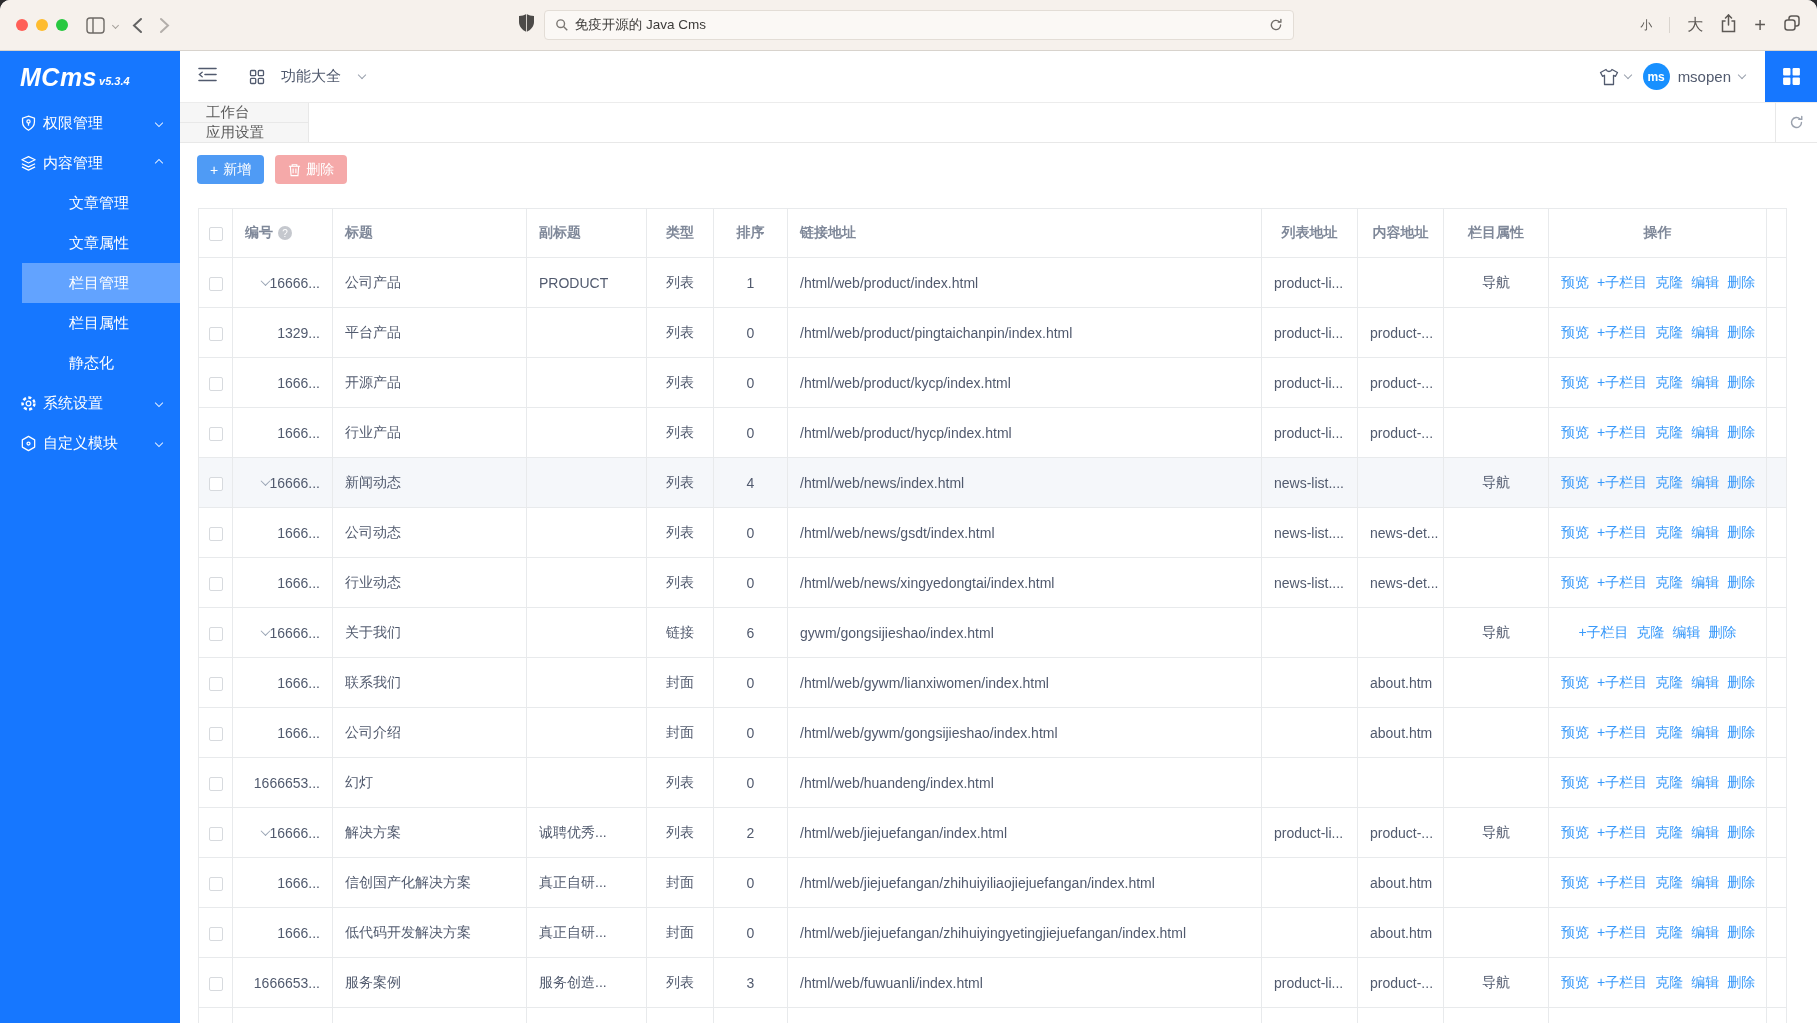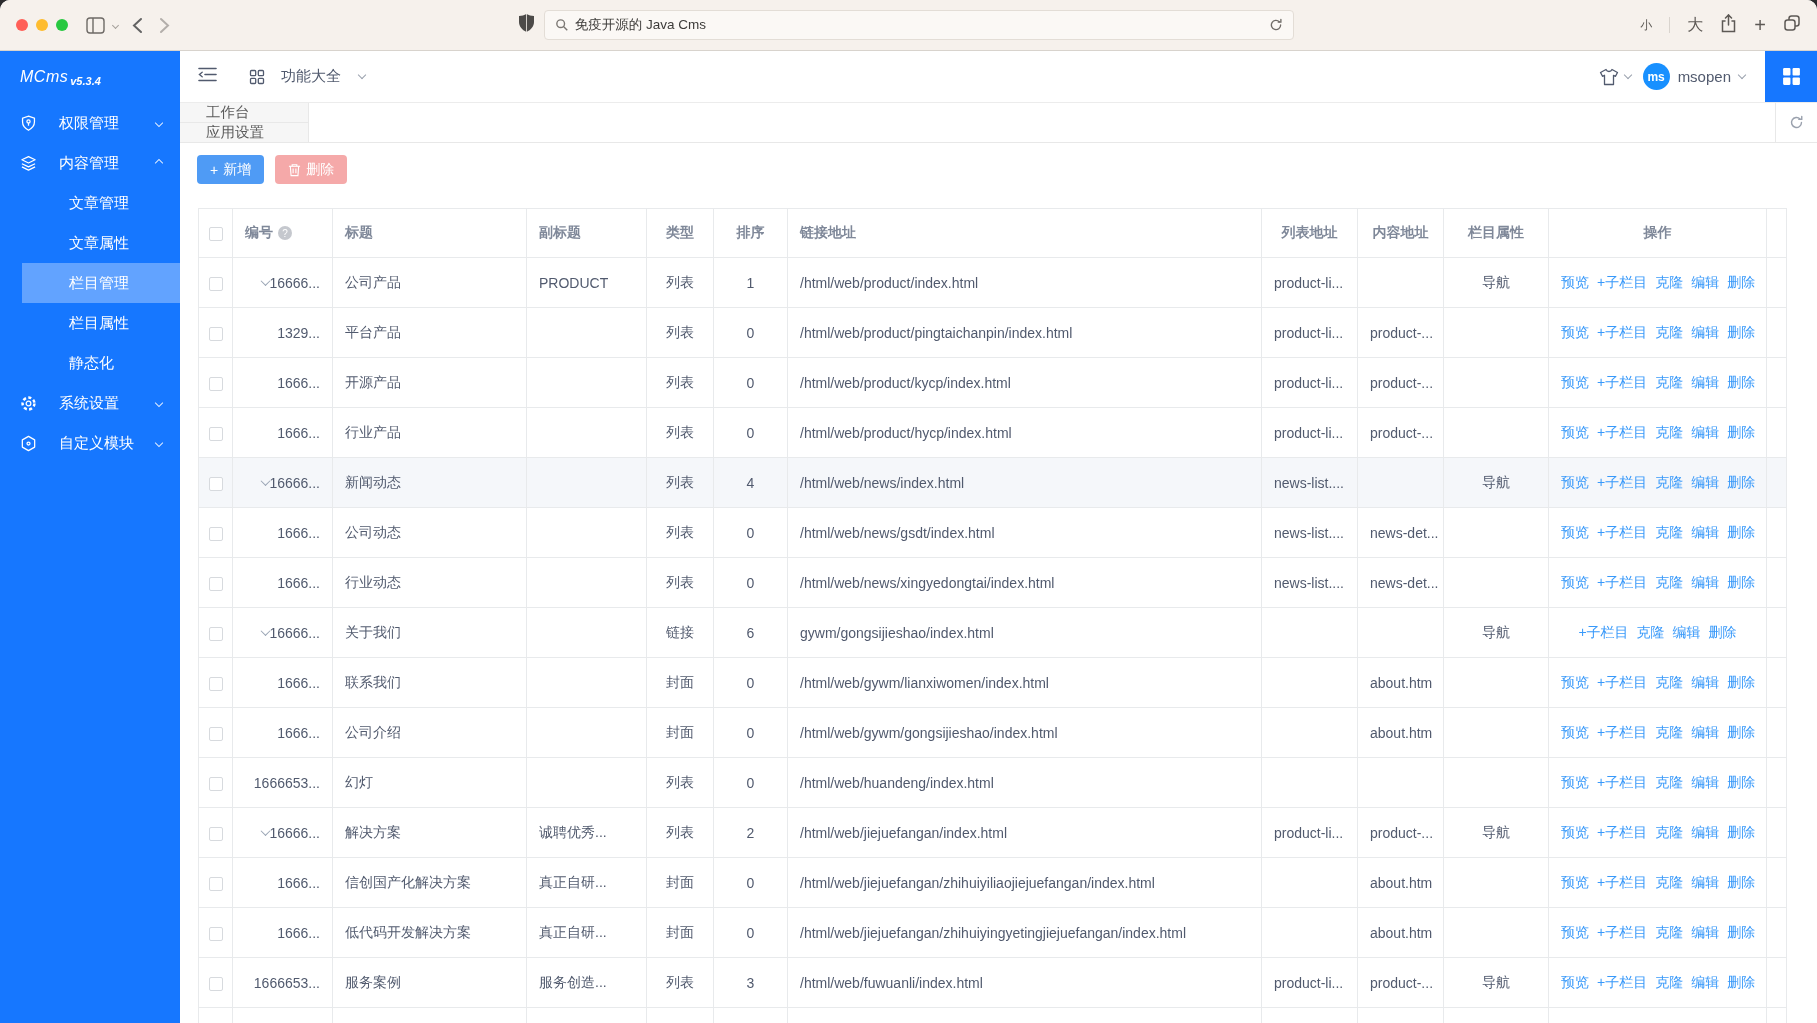--- a/index.html
+++ b/index.html
@@ -30,23 +30,23 @@
   .addr-text { font-size:13.5px; color:#3d3b39; flex:1; white-space:nowrap; overflow:hidden; }
   .chrome-right { display:flex; align-items:center; gap:17px; margin-left:14px; color:#5d5955; }
   .fs-small { font-size:12px; } .fs-large { font-size:16px; }
   .vdiv { width:1px; height:16px; background:#d9d4ce; }
   .plus-glyph { font-size:20px; font-weight:300; line-height:1; }
 
   
   .app { flex:1; display:flex; min-height:0; }
   aside.sidebar { width:180px; flex:0 0 180px; background:#1677ff; color:#fff; }
   .logo { height:52px; display:flex; align-items:center; padding-left:20px; }
-  .logo-main { font-size:16px; font-weight:normal; font-style:italic; letter-spacing:.5px; }
+  .logo-main { font-size:25px; font-weight:bold; font-style:italic; letter-spacing:.5px; }
   .logo-ver { font-size:11px; font-style:italic; font-weight:bold; margin:8px 0 0 2px; }
-  .s-item { height:40px; display:flex; align-items:center; gap:22px; padding:0 18px 0 20px;
+  .s-item { height:40px; display:flex; align-items:center; gap:6px; padding:0 18px 0 20px;
     font-size:15px; cursor:pointer; }
   .s-item svg { flex:0 0 17px; }
   .s-item .chv { width:6px; height:6px; margin-left:auto; color:rgba(255,255,255,.85); }
   .s-child { height:40px; display:flex; align-items:center; padding-left:47px; font-size:15px; cursor:pointer;margin-left:22px; }
   .s-child.active { background:rgba(255,255,255,.33); }
 
   .main { flex:1; display:flex; flex-direction:column; min-width:0; }
 
   
   .topbar { height:51px; flex:0 0 51px; background:#fff; display:flex; align-items:center;

